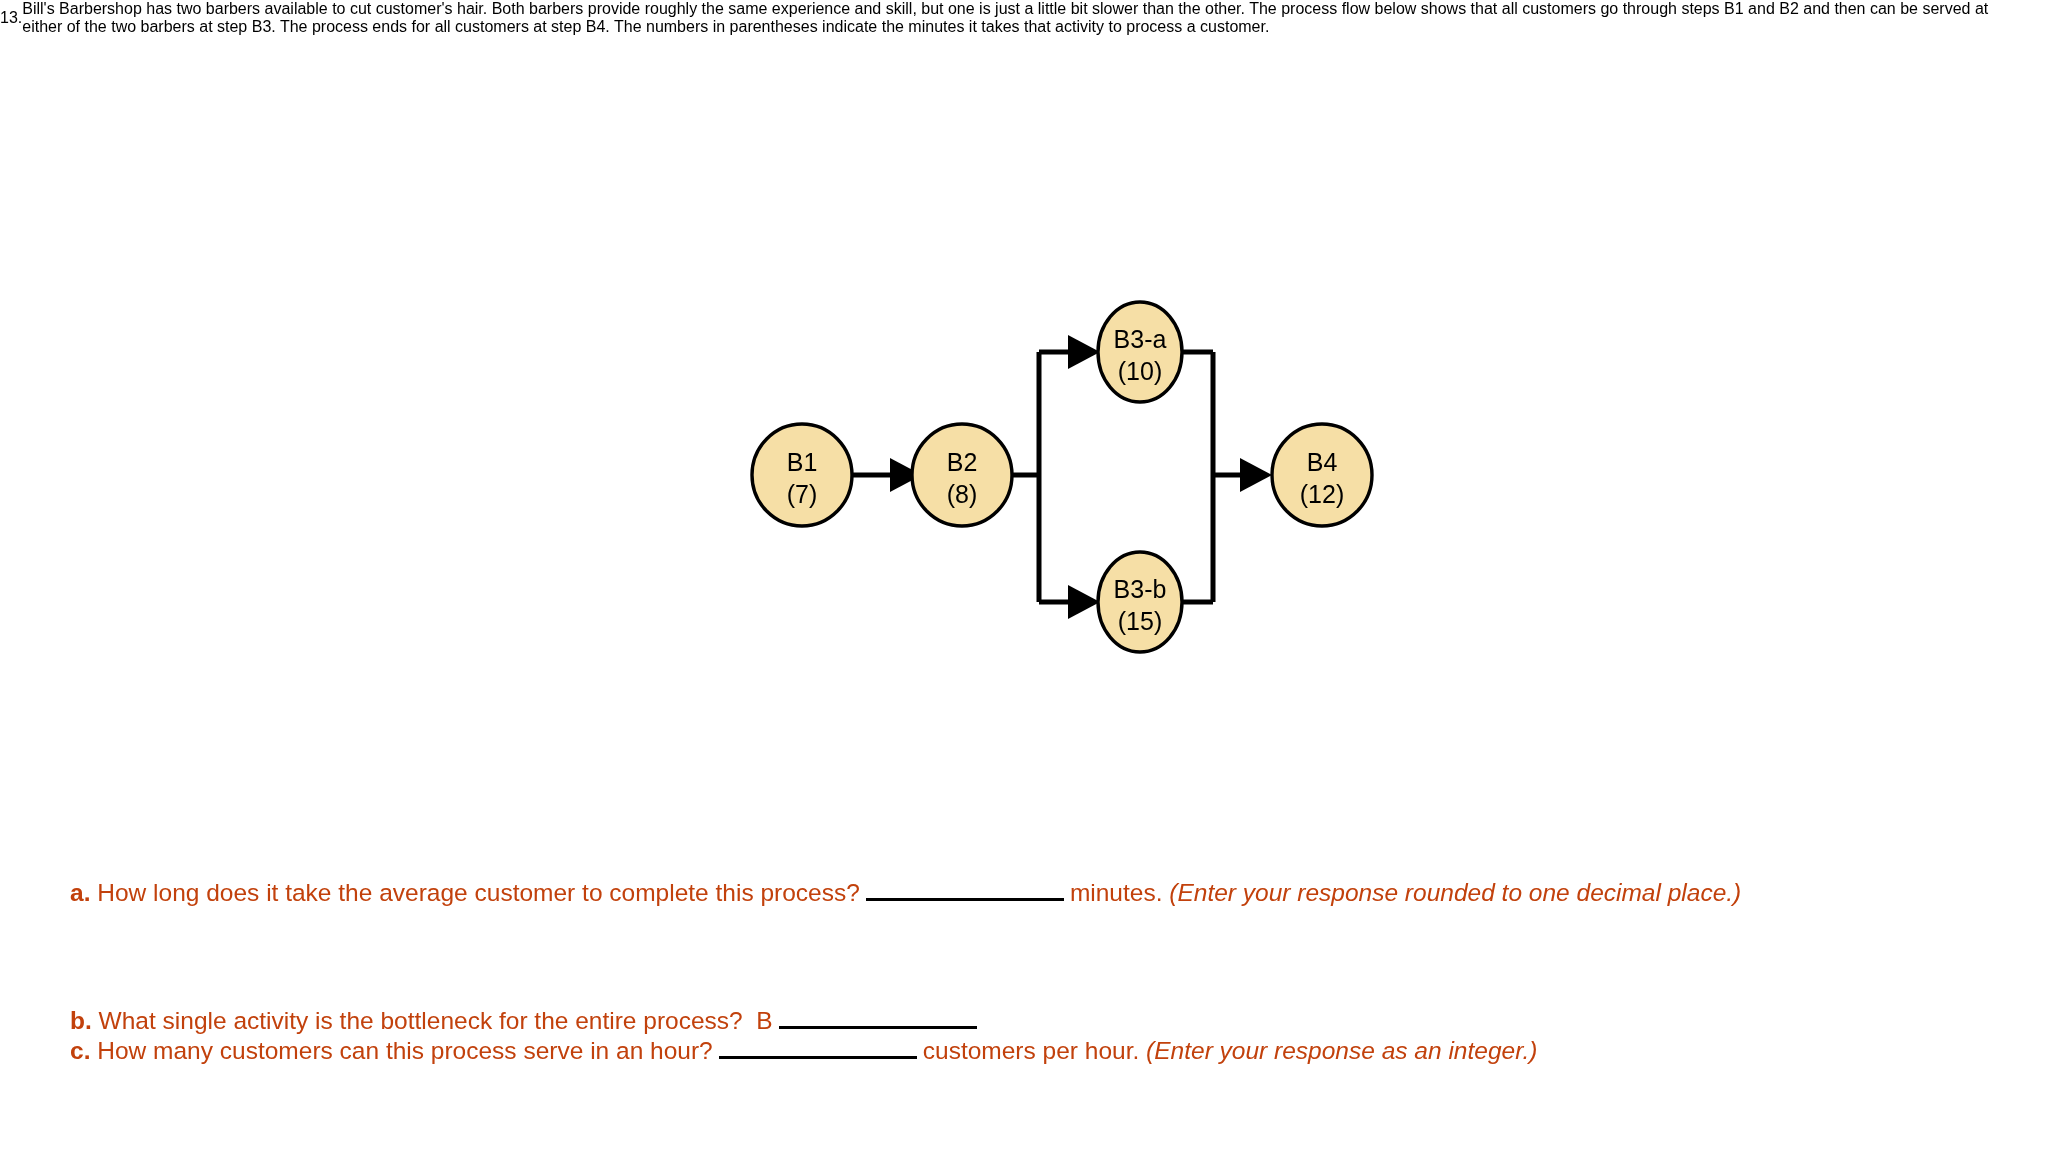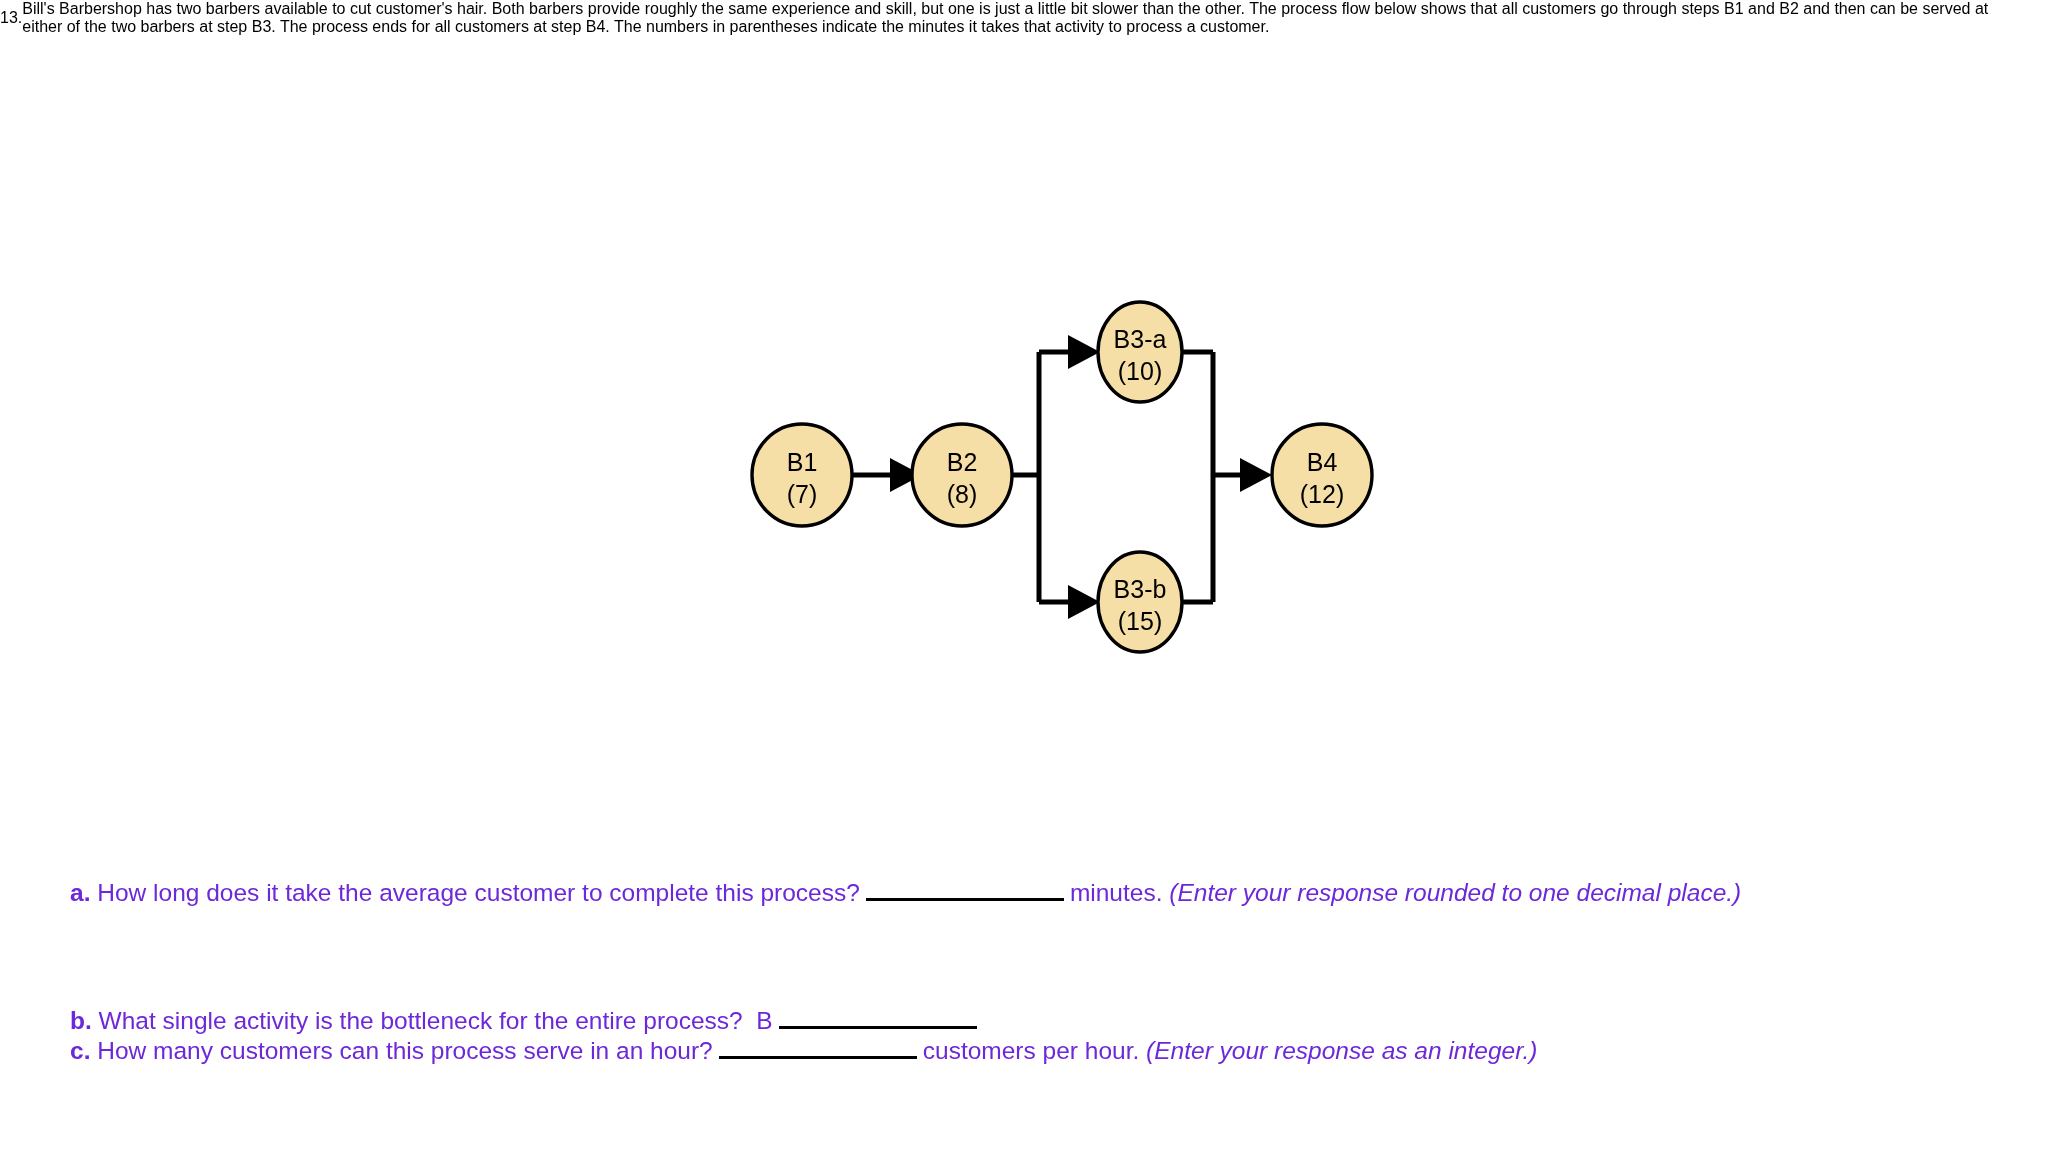--- a/index.html
+++ b/index.html
@@ -57,21 +57,21 @@
   .flow-arrowhead {
     fill: #000000;
   }
 
   
   .subq {
     position: absolute;
     font-size: 24.5px;
     line-height: 30px;
     white-space: nowrap;
-    color: #6d28d9;
+    color: #c2410c;
   }
   .subq-letter {
     font-weight: bold;
   }
   .answer-blank {
     display: inline-block;
     border-bottom: 3px solid #000000;
     vertical-align: baseline;
     margin: 0 6px;
     height: 22px;

